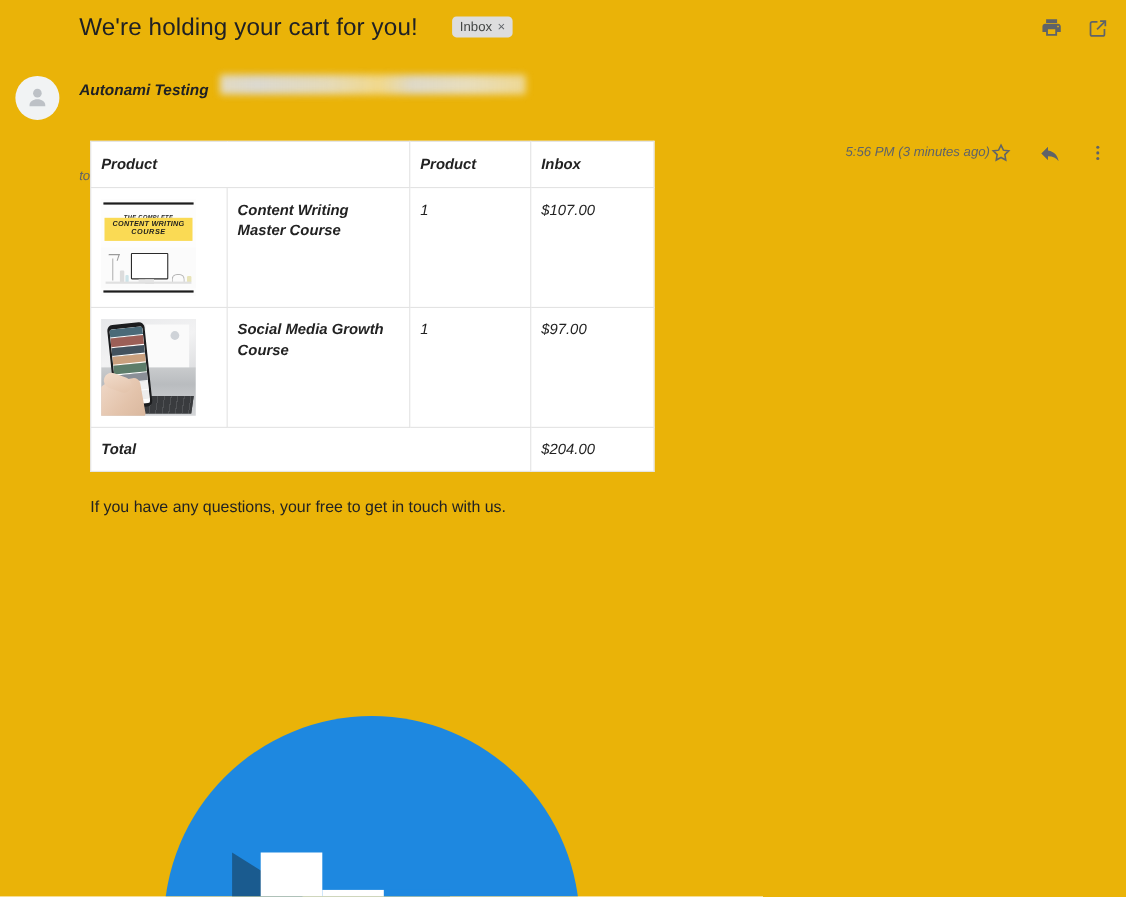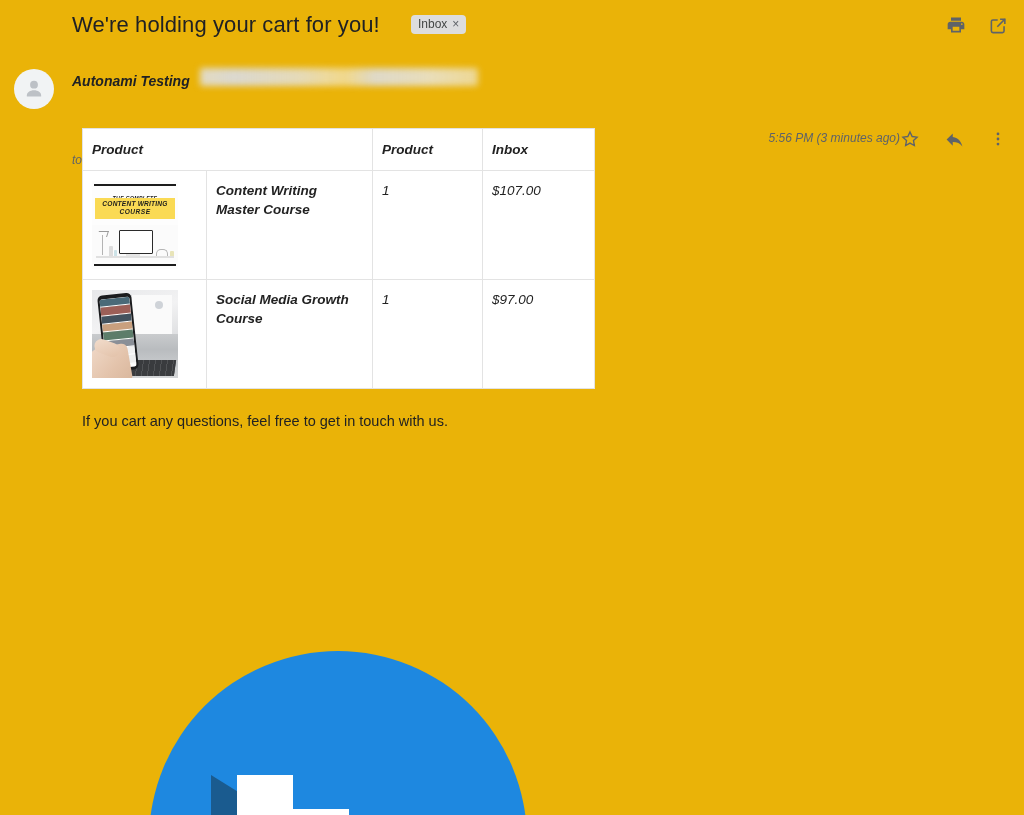--- a/index.html
+++ b/index.html
@@ -641,25 +641,29 @@
               </div>
               <div class="t2-hand"></div>
               <div class="t2-thumbdigit"></div>
             </div>
           </td>
           <td class="prod-name">Social Media Growth Course</td>
           <td class="qty-cell">1</td>
           <td class="price-cell">$97.00</td>
         </tr>
 
+        <tr>
+          <td class="total-label" colspan="3">Total</td>
+          <td>$204.00</td>
+        </tr>
       </tbody>
     </table>
 
 
-    <p class="para">If you cart any questions, feel free to get in touch with us.</p>
+    <p class="para">If you have any questions, your free to get in touch with us.</p>
   </div>
 
   <div class="logo-wrap">
     <div class="logo-circle">
       <div class="logo-shadow"></div>
       <div class="logo-glyph">
         <div class="logo-step-a"></div>
         <div class="logo-step-b"></div>
         <div class="logo-step-c"></div>
 

